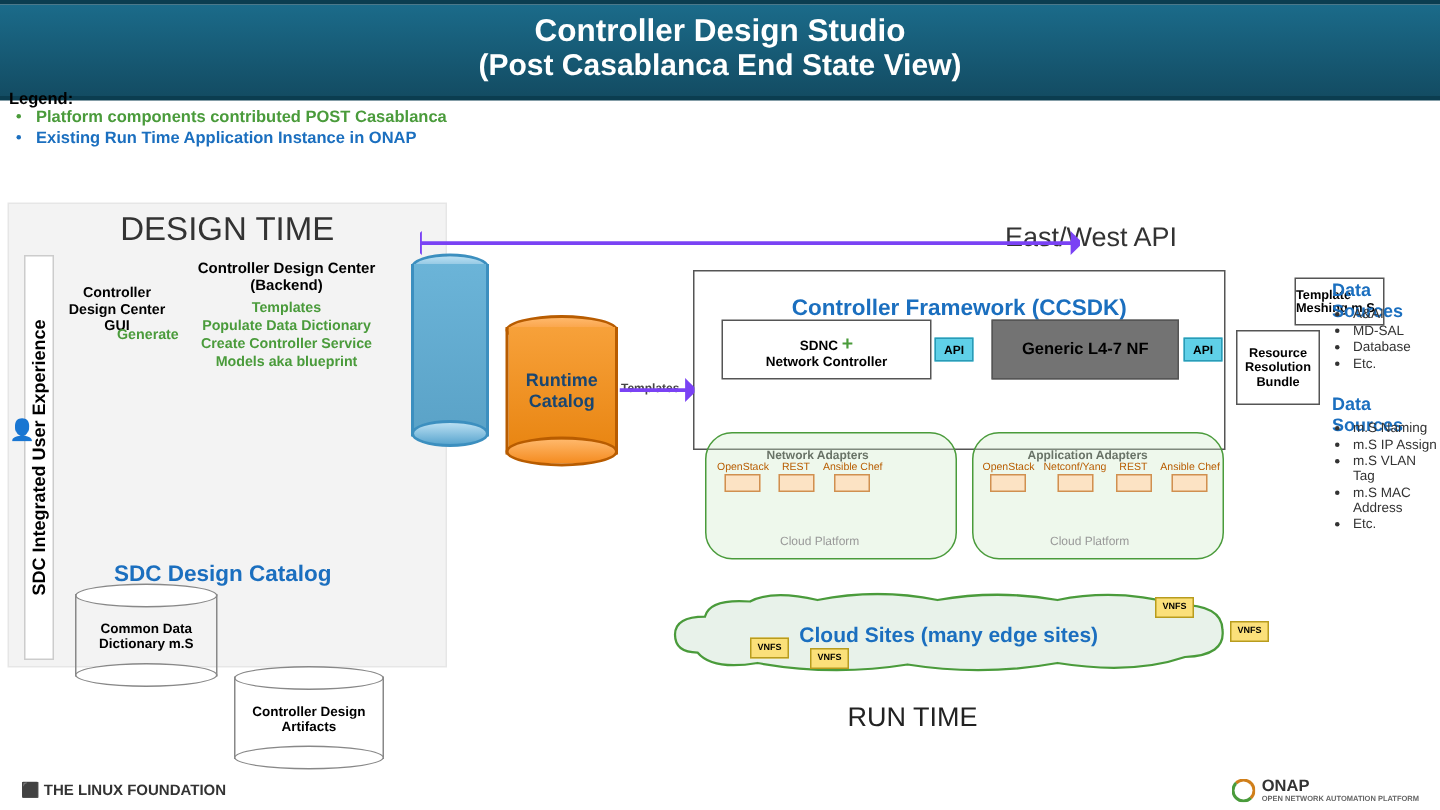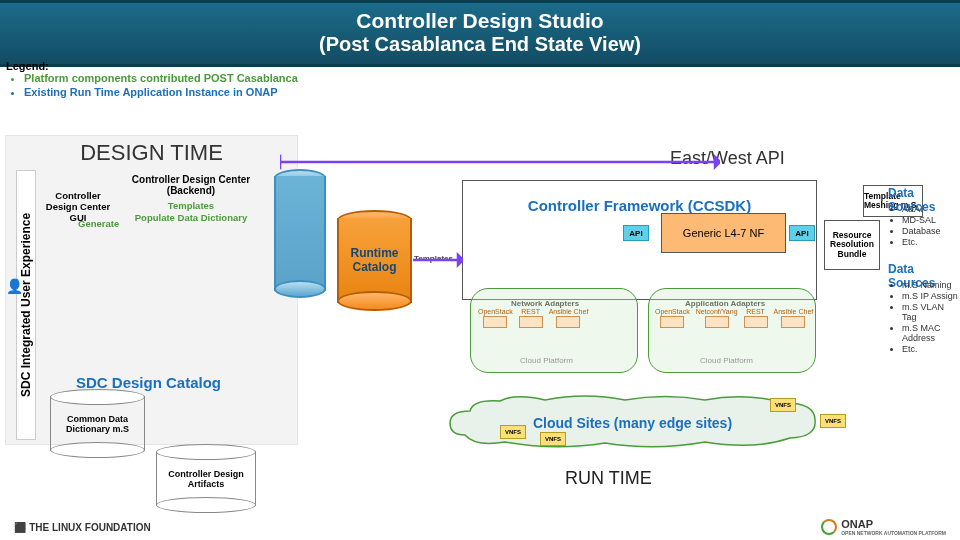--- a/index.html
+++ b/index.html
@@ -41,21 +41,21 @@
   .runtime-catalog::before { top: -8px; }
   .runtime-catalog::after { bottom: -8px; }
   .runtime-catalog .body { position: absolute; top: 0; bottom: 0; left: 0; right: 0; border-left: 2px solid #b85c00; border-right: 2px solid #b85c00; background: linear-gradient(180deg,#f7a13a,#e88410); }
   .runtime-catalog .lbl { position: absolute; inset: 0; display: flex; align-items: center; justify-content: center; text-align: center; font-size: 12px; font-weight: bold; color: #1a4670; z-index: 2; line-height: 1.1; }
   .templates-lbl { position: absolute; left: 414px; top: 254px; font-size: 8px; font-weight: bold; color: #444; }
   .east-west { position: absolute; left: 670px; top: 148px; font-size: 18px; color: #333; }
   .ccsdk-box { position: absolute; left: 462px; top: 180px; width: 355px; height: 120px; border: 1.5px solid #555; }
   .ccsdk-title { text-align: center; font-size: 15px; font-weight: bold; color: #1b6fbf; margin-top: 16px; }
   .sdnc-box { position: absolute; left: 18px; top: 32px; width: 140px; height: 40px; border: 1.5px solid #555; font-size: 9px; font-weight: bold; text-align: center; display: flex; align-items: center; justify-content: center; padding: 0 4px; background: #fff; }
   .sdnc-box .green { color: #4a9b3b; font-size: 13px; }
-  .generic-box { position: absolute; left: 198px; top: 32px; width: 125px; height: 40px; border: 1.5px solid #555; font-size: 11px; font-weight: normal; text-align: center; display: flex; align-items: center; justify-content: center; background: #fdba74; }
+  .generic-box { position: absolute; left: 198px; top: 32px; width: 125px; height: 40px; border: 1.5px solid #555; font-size: 11px; font-weight: bold; text-align: center; display: flex; align-items: center; justify-content: center; background: #737373; }
   .api-chip { position: absolute; width: 26px; height: 16px; background: #5fd0e8; color: #000; font-size: 8px; font-weight: bold; display: flex; align-items: center; justify-content: center; border: 1px solid #2a9bb6; }
   .adapt-lbl { font-size: 8px; font-weight: bold; color: #333; position: absolute; margin-top: 40px; }
   .stack-icons { position: absolute; font-size: 7px; color: #b85c00; display: flex; gap: 6px; }
   .stack-icons span { display: inline-flex; flex-direction: column; align-items: center; gap: 1px; }
   .mini-box { width: 24px; height: 12px; background: #fce3c4; border: 1px solid #d09050; }
   .cloud-platform-lbl { position: absolute; font-size: 8px; color: #999; }
   .cloud-sites { position: absolute; left: 445px; top: 395px; width: 375px; height: 55px; }
   .cloud-shape { position: absolute; inset: 0; }
   .cloud-txt { position: absolute; inset: 0; display: flex; align-items: center; justify-content: center; font-size: 14px; font-weight: bold; color: #1b6fbf; }
   .vnf-chip { position: absolute; width: 26px; height: 14px; background: #fbe07a; border: 1px solid #b89c1e; font-size: 6px; font-weight: bold; display: flex; align-items: center; justify-content: center; }
@@ -91,20 +91,21 @@
 <div class="design-time">
   <div class="design-time-title">DESIGN TIME</div>
   <div class="sdc-label">SDC Integrated User Experience</div>
   <div class="controller-gui">Controller Design Center GUI</div>
   <div class="backend-box">
     <div class="title">Controller Design Center (Backend)</div>
     <div class="gen">Generate</div>
     <div class="backend-lines">
       <div>Templates</div>
       <div>Populate Data Dictionary</div>
+      <div>Create Controller Service Models aka blueprint</div>
     </div>
   </div>
   <div class="big-cyl">
       <div class="body"></div>
     </div>
 
   <div class="catalog-block">
     <div class="catalog-title">SDC Design Catalog</div>
     <div class="cylinder cyl-dict">
       <div class="cyl-body"></div>
@@ -127,20 +128,26 @@
   <div class="body"></div>
   <div class="lbl">Runtime
 Catalog</div>
 </div>
 <div class="templates-lbl">Templates</div>
 
 <div class="east-west">East/West API</div>
 
 <div class="ccsdk-box">
   <div class="ccsdk-title">Controller Framework (CCSDK)</div>
+  <div class="sdnc-box">
+    <div>
+      <span>SDNC </span><span class="green">+</span><br>
+      <span>Network Controller</span>
+    </div>
+  </div>
   <div class="generic-box">Generic L4-7 NF</div>
   <div class="api-chip" style="left:160px; top:44px;">API</div>
   <div class="api-chip" style="left:326px; top:44px;">API</div>
   <div class="adapt-lbl" style="left:48px; top:78px;">Network Adapters</div>
   <div class="adapt-lbl" style="left:222px; top:78px;">Application Adapters</div>
 </div>
 
 <div class="cloud-back" style="left:470px; top:288px; width:168px; height:85px;"></div>
 <div class="cloud-back" style="left:648px; top:288px; width:168px; height:85px;"></div>
 

